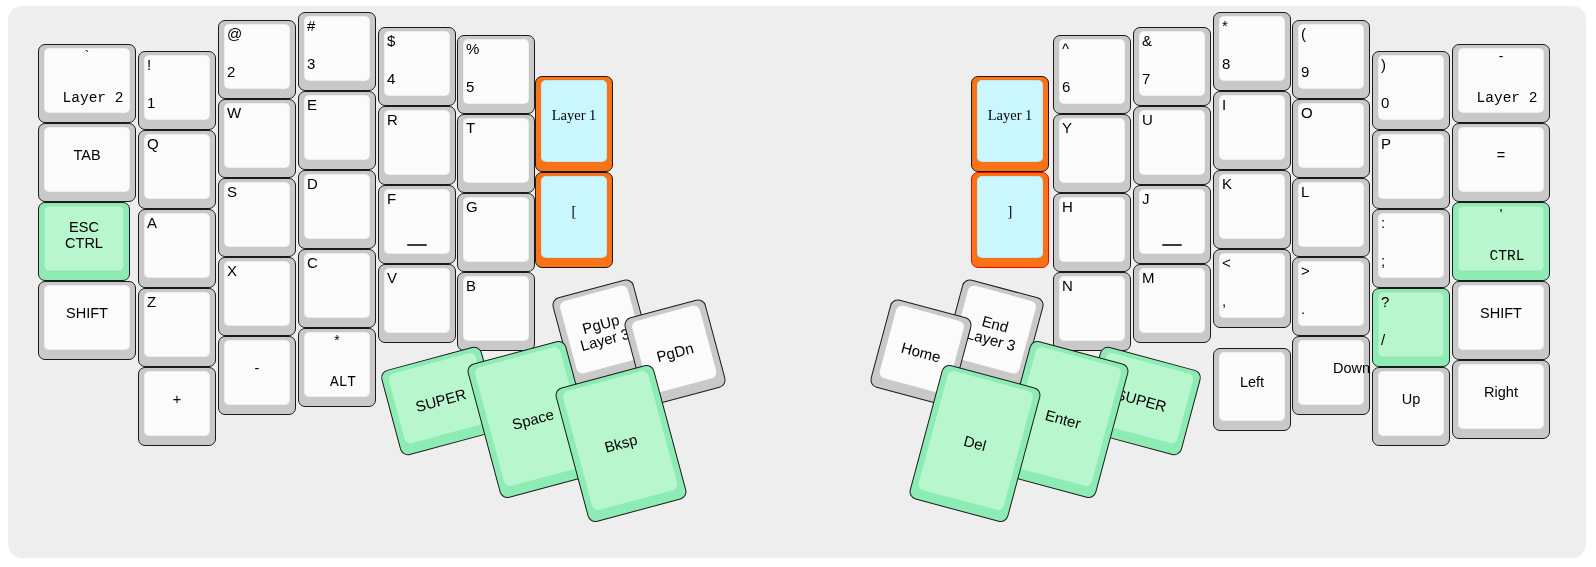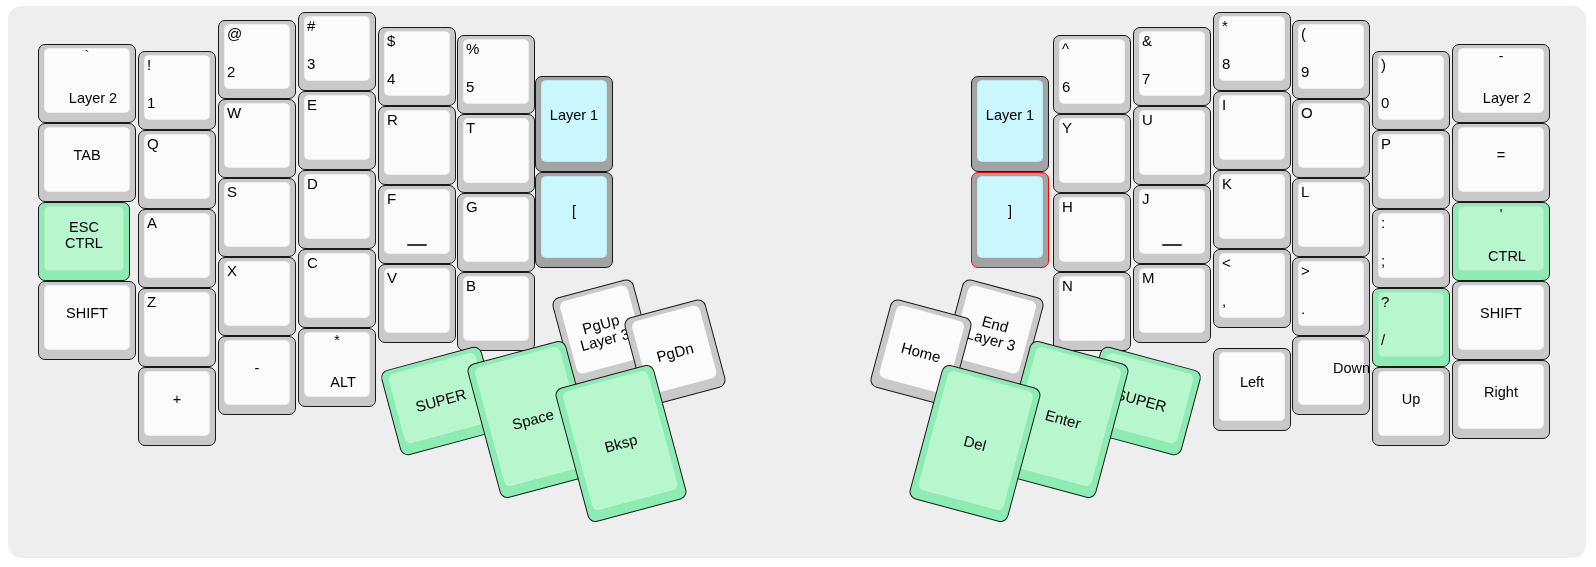--- a/index.html
+++ b/index.html
@@ -6,27 +6,27 @@
   body{font-family:"Liberation Sans",sans-serif;}
   #stage{position:relative;width:1596px;height:567px;overflow:hidden;background:#ffffff;}
   #board{position:absolute;left:8px;top:6px;width:1578px;height:552px;
          background:#eeeeee;border-radius:14px;}
   .key{position:absolute;box-sizing:border-box;border:1.6px solid #1a1a1a;
        border-radius:7px;background:#c9c9c9;}
   .key .cap{position:absolute;left:5px;top:3px;right:5px;bottom:9px;
        border-radius:5px;background:#fbfbfb;border:1px solid rgba(0,0,0,0.05);}
   .key.g{background:#8cecb4;}
   .key.g .cap{background:#b8f6ce;}
-  .key.b{background:#a3a3a3;}
+  .key.b{background:#f97316;font-family:Liberation Serif, serif;}
   .key.b .cap{background:#caf6fd;}
   .key.sel{border-color:#ff0000;}
   .lbl{position:absolute;color:#000;line-height:1.05;white-space:pre;
        text-align:center;font-size:14.5px;}
   .lbl.tl{left:8px;top:5px;text-align:left;font-size:15px;}
-  .lbl.ctr{left:12px;right:0;top:50%;transform:translateY(-50%);}
+  .lbl.ctr{left:12px;right:0;top:50%;transform:translateY(-50%);font-family:Liberation Mono, monospace;}
   .lbl.ctr2{left:0;right:0;top:50%;transform:translateY(-50%);font-size:14.5px;}
   .lbl.topc{left:0;right:0;top:4px;font-size:14px;}
   .homing{position:absolute;left:50%;bottom:17px;width:20px;height:2.5px;
        background:#3a3a3a;transform:translateX(-50%);border-radius:2px;}
   .thumb{position:absolute;box-sizing:border-box;border:1.6px solid #1a1a1a;
        border-radius:8px;background:#c9c9c9;}
   .thumb .cap{position:absolute;left:6px;top:4px;right:6px;bottom:10px;
        border-radius:6px;background:#fbfbfb;}
   .thumb.g{background:#8cecb4;}
   .thumb.g .cap{background:#b8f6ce;}

